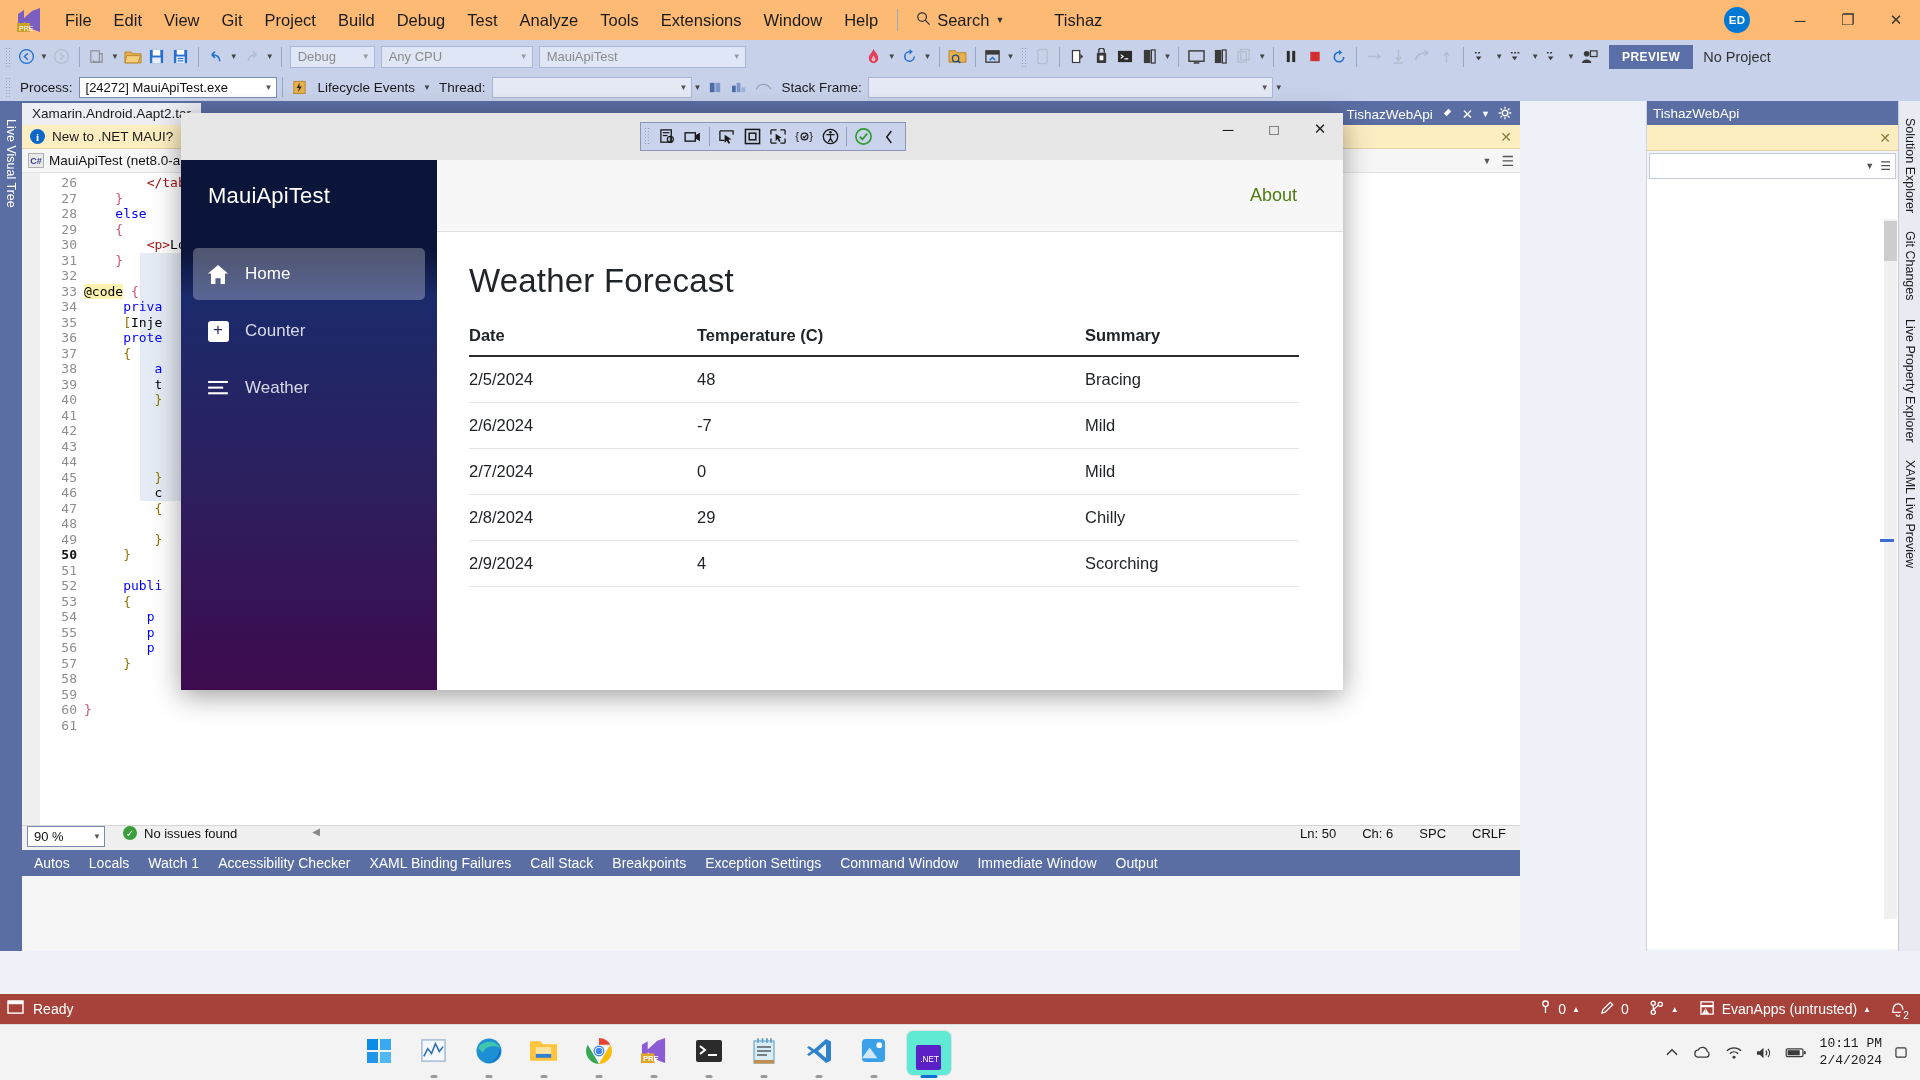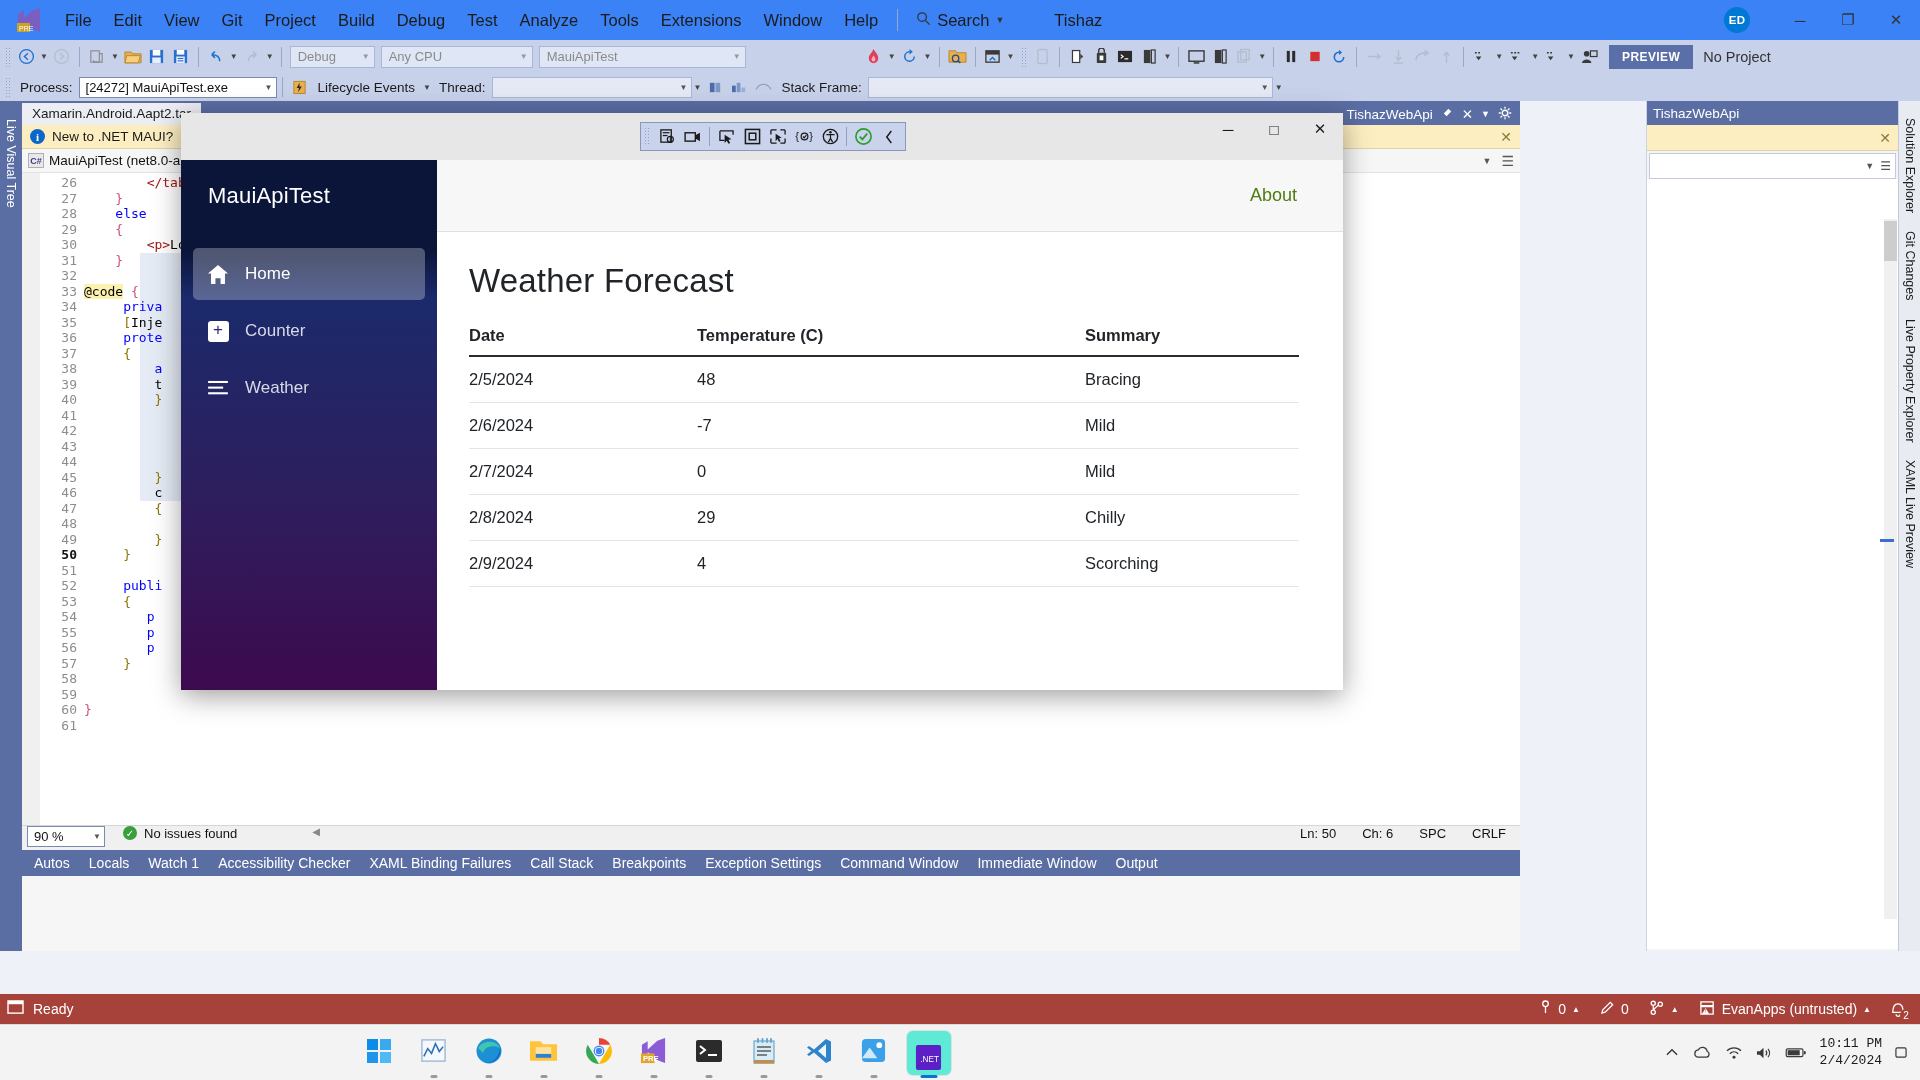--- a/index.html
+++ b/index.html
@@ -7,21 +7,21 @@
     width: 1920px; height: 1080px;
     overflow: hidden;
     font-family: "Liberation Sans", sans-serif;
     background: #eef1f8;
   }
   body { position: relative; }
 
   
   .vs-menubar {
     position: absolute; top: 0; left: 0; width: 1920px; height: 40px;
-    background: #3b82f6; display: flex; align-items: center;
+    background: #fdba74; display: flex; align-items: center;
   }
   .vs-logo {
     width: 38px; height: 28px; margin: 0 6px 0 10px;
     display: flex; align-items: center; justify-content: center;
     position: relative;
   }
   .vs-logo svg { display:block; }
   .menu-item {
     font-size: 16.5px; color: #1b1b1b; padding: 4px 11px;
     white-space: nowrap; cursor: default;

